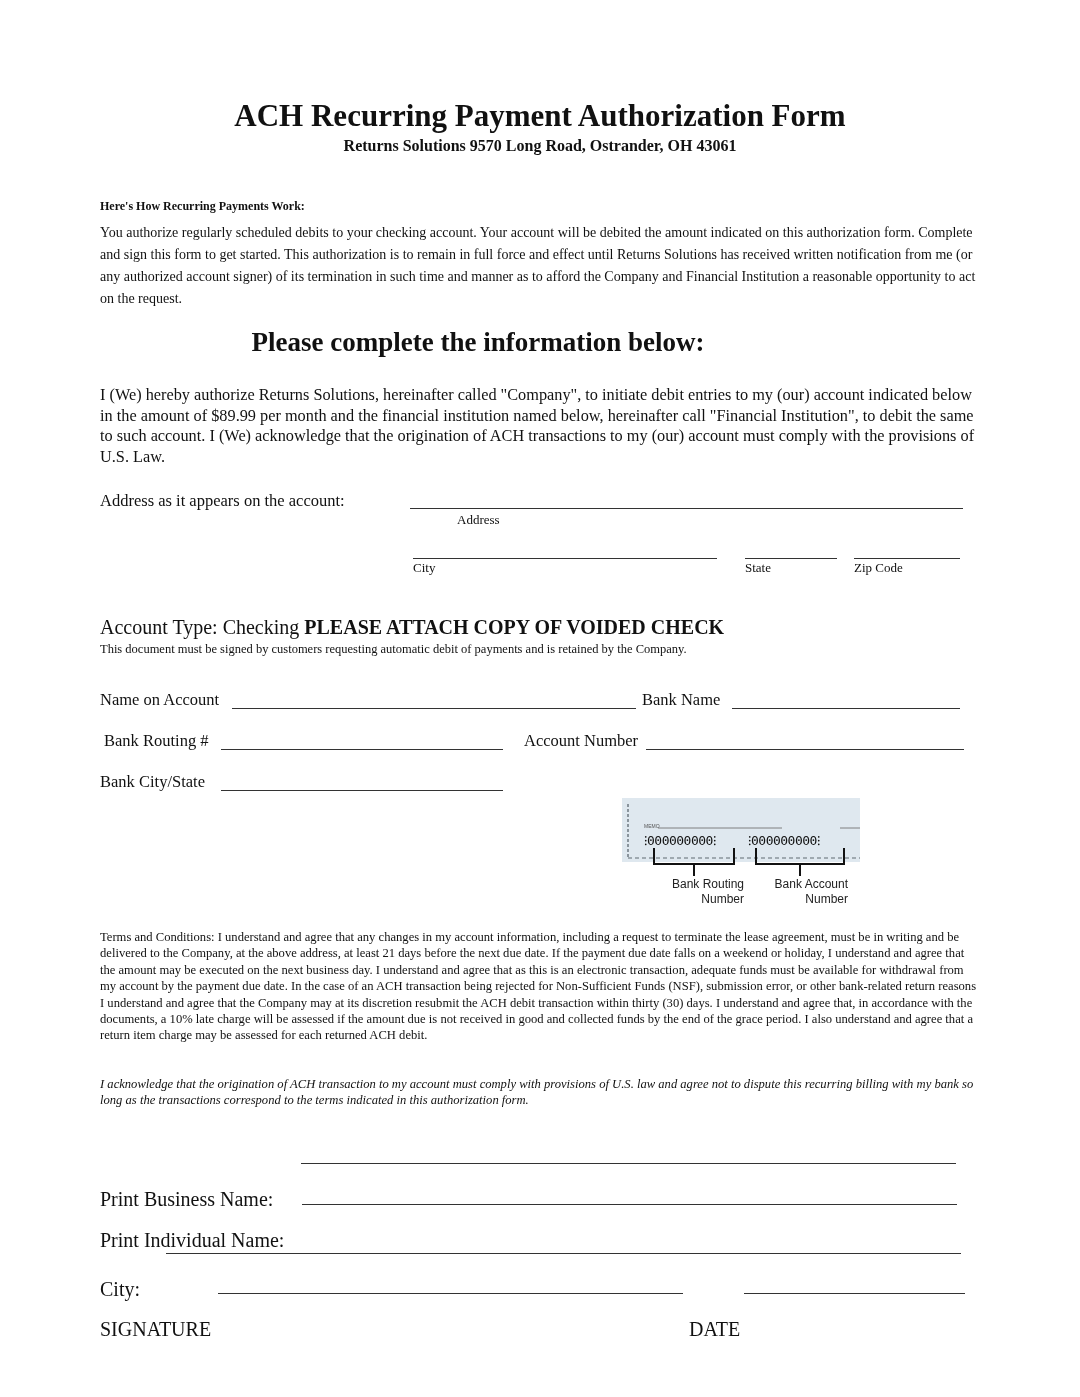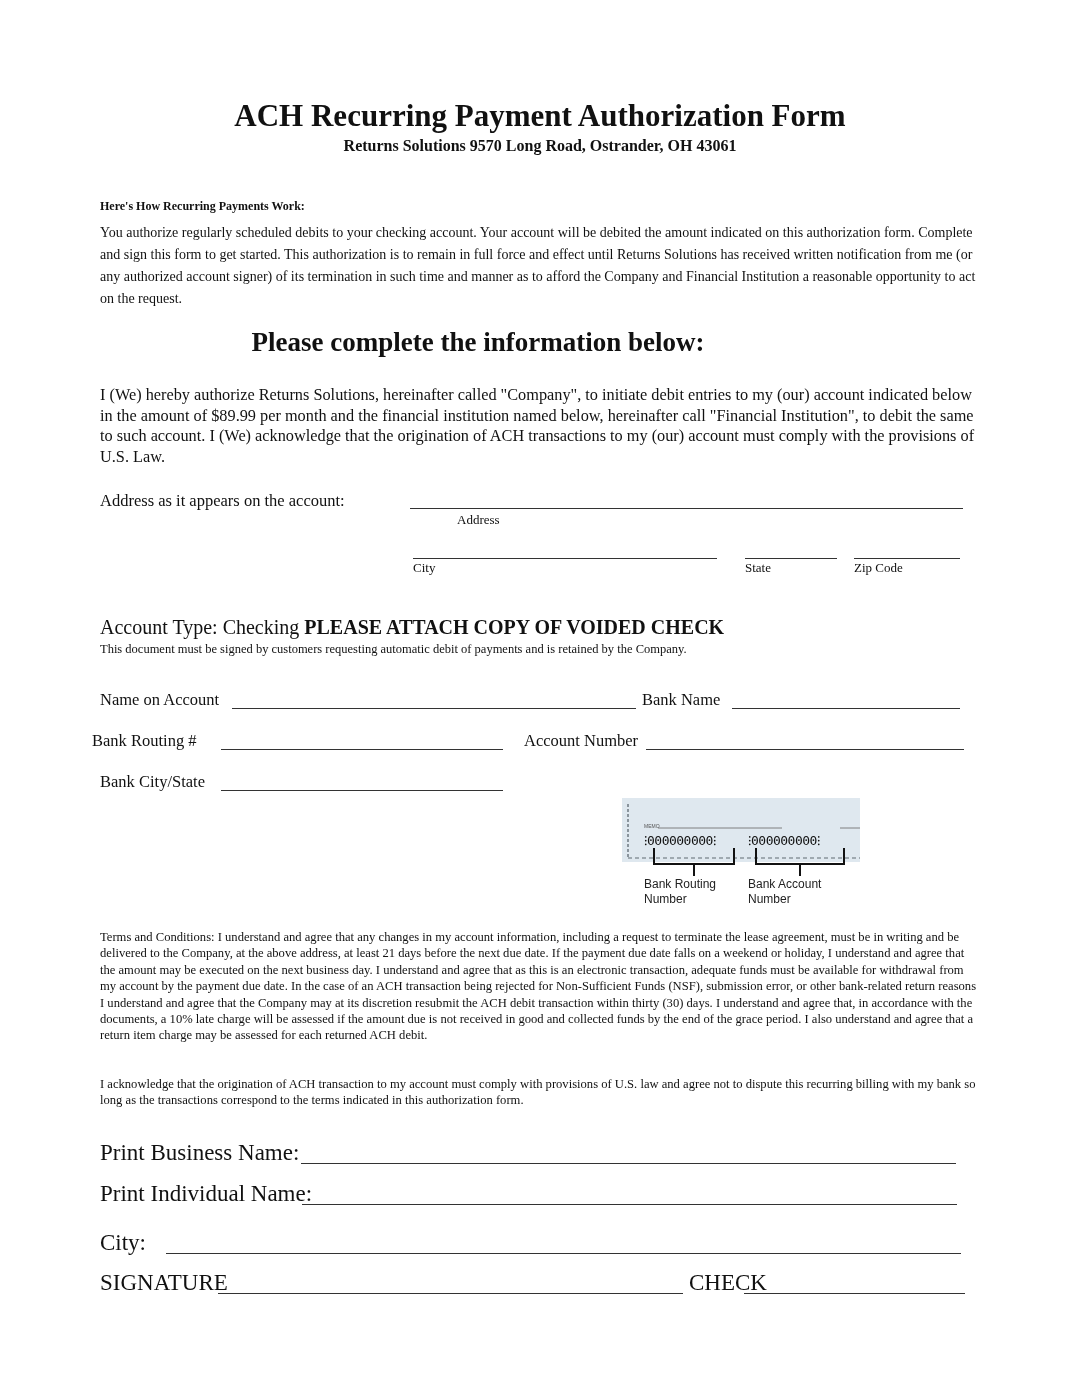--- a/index.html
+++ b/index.html
@@ -12,24 +12,24 @@
   .how-body { left: 100px; top: 222px; width: 880px; font-size: 14px; line-height: 22px; }
   .please { left: 0; width: 956px; top: 327px; text-align: center; font-size: 27px; font-weight: bold; }
   .auth-body { left: 100px; top: 385px; width: 880px; font-size: 16.3px; line-height: 20.5px; }
   .label16 { font-size: 16.5px; }
   .line { position: absolute; border-bottom: 1.4px solid #333; height: 0; }
   .small-label { font-size: 13px; }
   .acct-type { left: 100px; top: 616px; font-size: 20px; }
   .acct-type b { font-weight: bold; }
   .acct-note { left: 100px; top: 642px; font-size: 12.5px; }
   .terms { left: 100px; top: 929px; width: 880px; font-size: 12.6px; line-height: 16.4px; }
-  .ack { left: 100px; top: 1076px; width: 880px; font-size: 12.6px; line-height: 16.4px; }
-  .big-label { font-size: 23px; }
+  .ack { left: 100px; top: 1076px; width: 880px; font-size: 12.6px; line-height: 16.4px; font-style: italic; }
+  .big-label { font-size: 20px; margin-top: 48px; }
   .check { left: 622px; top: 798px; width: 238px; height: 112px; }
-  .check-label { font-family: "Liberation Sans", "DejaVu Sans", sans-serif; font-size: 12px; color: #222; text-align: left; line-height: 15px; position: absolute; }
+  .check-label { font-family: "Liberation Sans", "DejaVu Sans", sans-serif; font-size: 12px; color: #222; text-align: right; line-height: 15px; position: absolute; }
   .field-input { background: transparent; border: none; outline: none; }
 </style>
 </head>
 <body>
 
 <div class="abs title">ACH Recurring Payment Authorization Form</div>
 <div class="abs subtitle">Returns Solutions 9570 Long Road, Ostrander, OH 43061</div>
 
 <div class="abs how-heading">Here's How Recurring Payments Work:</div>
 <div class="abs how-body">You authorize regularly scheduled debits to your checking account.  Your account will be debited the amount indicated on this authorization form.   Complete and sign this form to get started.  This authorization is to remain in full force and effect until Returns Solutions has received written notification from me (or any authorized account signer) of its termination in such time and manner as to afford the Company and Financial Institution a reasonable opportunity to act on the request.</div>
@@ -64,21 +64,21 @@
 
 <div class="abs label16" style="left:100px; top:690px;">Name on Account</div>
 <div class="line" style="left:232px; top:692px; width:404px; height:16px;">
   <input class="field-input" style="width: 100%; height: 16px;" value="">
 </div>
 <div class="abs label16" style="left:642px; top:690px;">Bank Name</div>
 <div class="line" style="left:732px; top:692px; width:228px; height:16px;">
   <input class="field-input" style="width: 100%; height: 16px;" value="">
 </div>
 
-<div class="abs label16" style="left:92px; top:731px;">Bank Routing #</div>
+<div class="abs label16" style="left:104px; top:731px;">Bank Routing #</div>
 <div class="line" style="left:221px; top:733px; width:282px; height:16px;">
   <input class="field-input" style="width: 100%; height: 16px;" value="">
 </div>
 <div class="abs label16" style="left:524px; top:731px;">Account Number</div>
 <div class="line" style="left:646px; top:733px; width:318px; height:16px;">
   <input class="field-input" style="width: 100%; height: 16px;" value="">
 </div>
 
 <div class="abs label16" style="left:100px; top:772px;">Bank City/State</div>
 <div class="line" style="left:221px; top:774px; width:282px; height:16px;">
@@ -126,16 +126,16 @@
 
 <div class="abs big-label" style="left:100px; top:1230px;">City:</div>
 <div class="line" style="left:166px; top:1235px; width:795px; height:18px;">
   <input class="field-input" style="width: 100%; height: 18px;" value="">
 </div>
 
 <div class="abs big-label" style="left:100px; top:1270px;">SIGNATURE</div>
 <div class="line" style="left:218px; top:1275px; width:465px; height:18px;">
   <input class="field-input" style="width: 100%; height: 18px;" value="">
 </div>
-<div class="abs big-label" style="left:689px; top:1270px;">CHECK</div>
+<div class="abs big-label" style="left:689px; top:1270px;">DATE</div>
 <div class="line" style="left:744px; top:1275px; width:221px; height:18px;">
   <input class="field-input" style="width: 100%; height: 18px;" value="">
 </div>
 
 </body></html>

